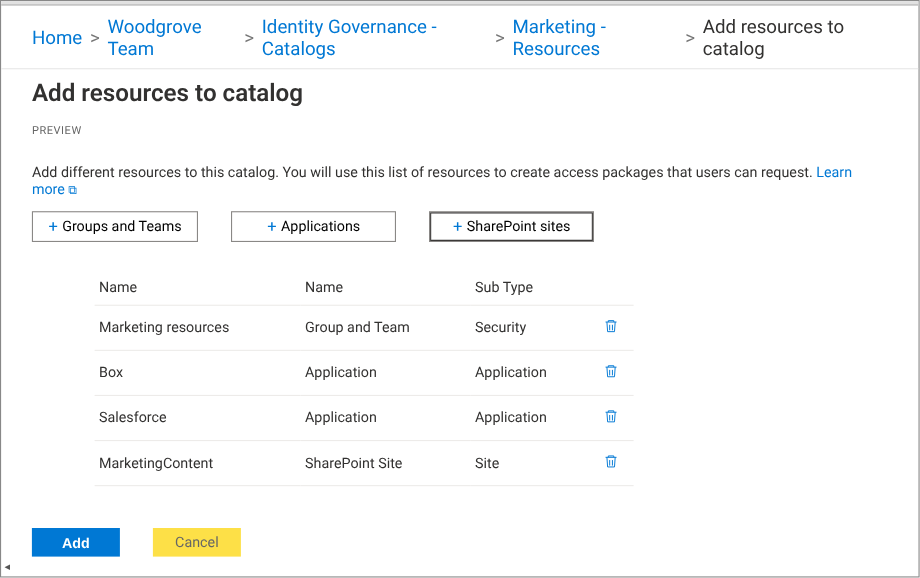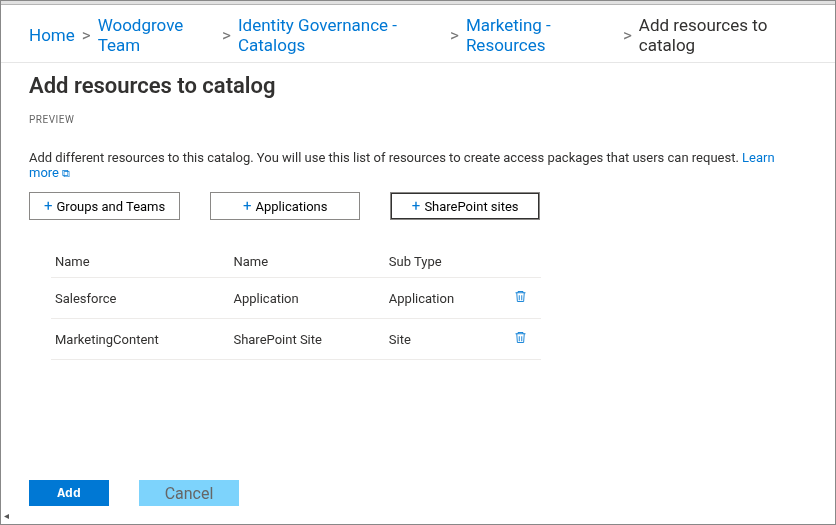--- a/index.html
+++ b/index.html
@@ -29,44 +29,44 @@
   .filter-btn {
     display:flex; align-items:center; justify-content:center; gap:4px;
     border:1px solid #8a8886; background:#fff; height:28px;
     min-width:150px; padding:0 14px; font-size:13px; cursor:pointer;
     font-family:inherit;
   }
   .filter-btn.focused { box-shadow: inset 0 0 0 1px #323130; }
   .plus-icon { color:#0078d4; font-weight:400; font-size:15px; line-height:1; }
   .table-region { padding:10px 28px 0 50px; }
   .table-title { font-size:14px; padding:4px 0 12px 0; }
-  table.resources { border-collapse:collapse; width:490px; }
+  table.resources { border-collapse:collapse; width:490px;margin-left:35px; }
   table.resources th {
     text-align:left; font-weight:400; font-size:13px;
     padding:8px 10px 8px 4px; border-bottom:1px solid #edebe9;
   }
   table.resources td {
     font-size:13px; padding:9px 10px 9px 4px;
     border-bottom:1px solid #edebe9; vertical-align:middle;
   }
   .del-cell { width:36px; text-align:center; }
   .del-btn { background:none; border:none; padding:2px; cursor:pointer; }
   .del-btn svg { width:15px; height:15px; stroke:#0078d4; fill:none; stroke-width:1.4; }
   .footer {
     position:absolute; bottom:18px; left:28px;
     display:flex; gap:30px; align-items:center;
   }
   .btn-primary {
     background:#0078d4; color:#fff; border:none;
     font-size:13px; font-weight:600; width:80px; height:26px;
-    cursor:pointer; font-family:Liberation Mono, monospace;
+    cursor:pointer; font-family:Liberation Sans, sans-serif;
   }
   .btn-secondary {
-    background:#7dd3fc; color:#666; border:none;
-    font-size:16px; width:100px; height:26px; cursor:pointer; font-family:inherit;
+    background:#fde047; color:#666; border:none;
+    font-size:13px; width:80px; height:26px; cursor:pointer; font-family:inherit;
   }
   .scroll-left {
     position:absolute; left:3px; bottom:3px; font-size:10px; color:#555;
   }
 </style>
 </head>
 <body>
 
 <div class="topbar"></div>
 
@@ -111,20 +111,44 @@
     <thead>
         <tr>
           <th>Name</th>
           <th>Name</th>
           <th>Sub Type</th>
           <th class="del-cell"></th>
         </tr>
       </thead>
     <tbody>
         <tr>
+          <td>Marketing resources</td>
+          <td>Group and Team</td>
+          <td>Security</td>
+          <td class="del-cell"><button class="del-btn"><svg viewBox="0 0 24 24">
+                <polyline points="4 6 20 6"></polyline>
+                <path d="M8 6V4h8v2"></path>
+                <path d="M6 6l1 14h10l1-14"></path>
+                <line x1="10" y1="10" x2="10" y2="18"></line>
+                <line x1="14" y1="10" x2="14" y2="18"></line>
+              </svg></button></td>
+        </tr>
+        <tr>
+          <td>Box</td>
+          <td>Application</td>
+          <td>Application</td>
+          <td class="del-cell"><button class="del-btn"><svg viewBox="0 0 24 24">
+                <polyline points="4 6 20 6"></polyline>
+                <path d="M8 6V4h8v2"></path>
+                <path d="M6 6l1 14h10l1-14"></path>
+                <line x1="10" y1="10" x2="10" y2="18"></line>
+                <line x1="14" y1="10" x2="14" y2="18"></line>
+              </svg></button></td>
+        </tr>
+        <tr>
           <td>Salesforce</td>
           <td>Application</td>
           <td>Application</td>
           <td class="del-cell"><button class="del-btn"><svg viewBox="0 0 24 24">
                 <polyline points="4 6 20 6"></polyline>
                 <path d="M8 6V4h8v2"></path>
                 <path d="M6 6l1 14h10l1-14"></path>
                 <line x1="10" y1="10" x2="10" y2="18"></line>
                 <line x1="14" y1="10" x2="14" y2="18"></line>
               </svg></button></td>

